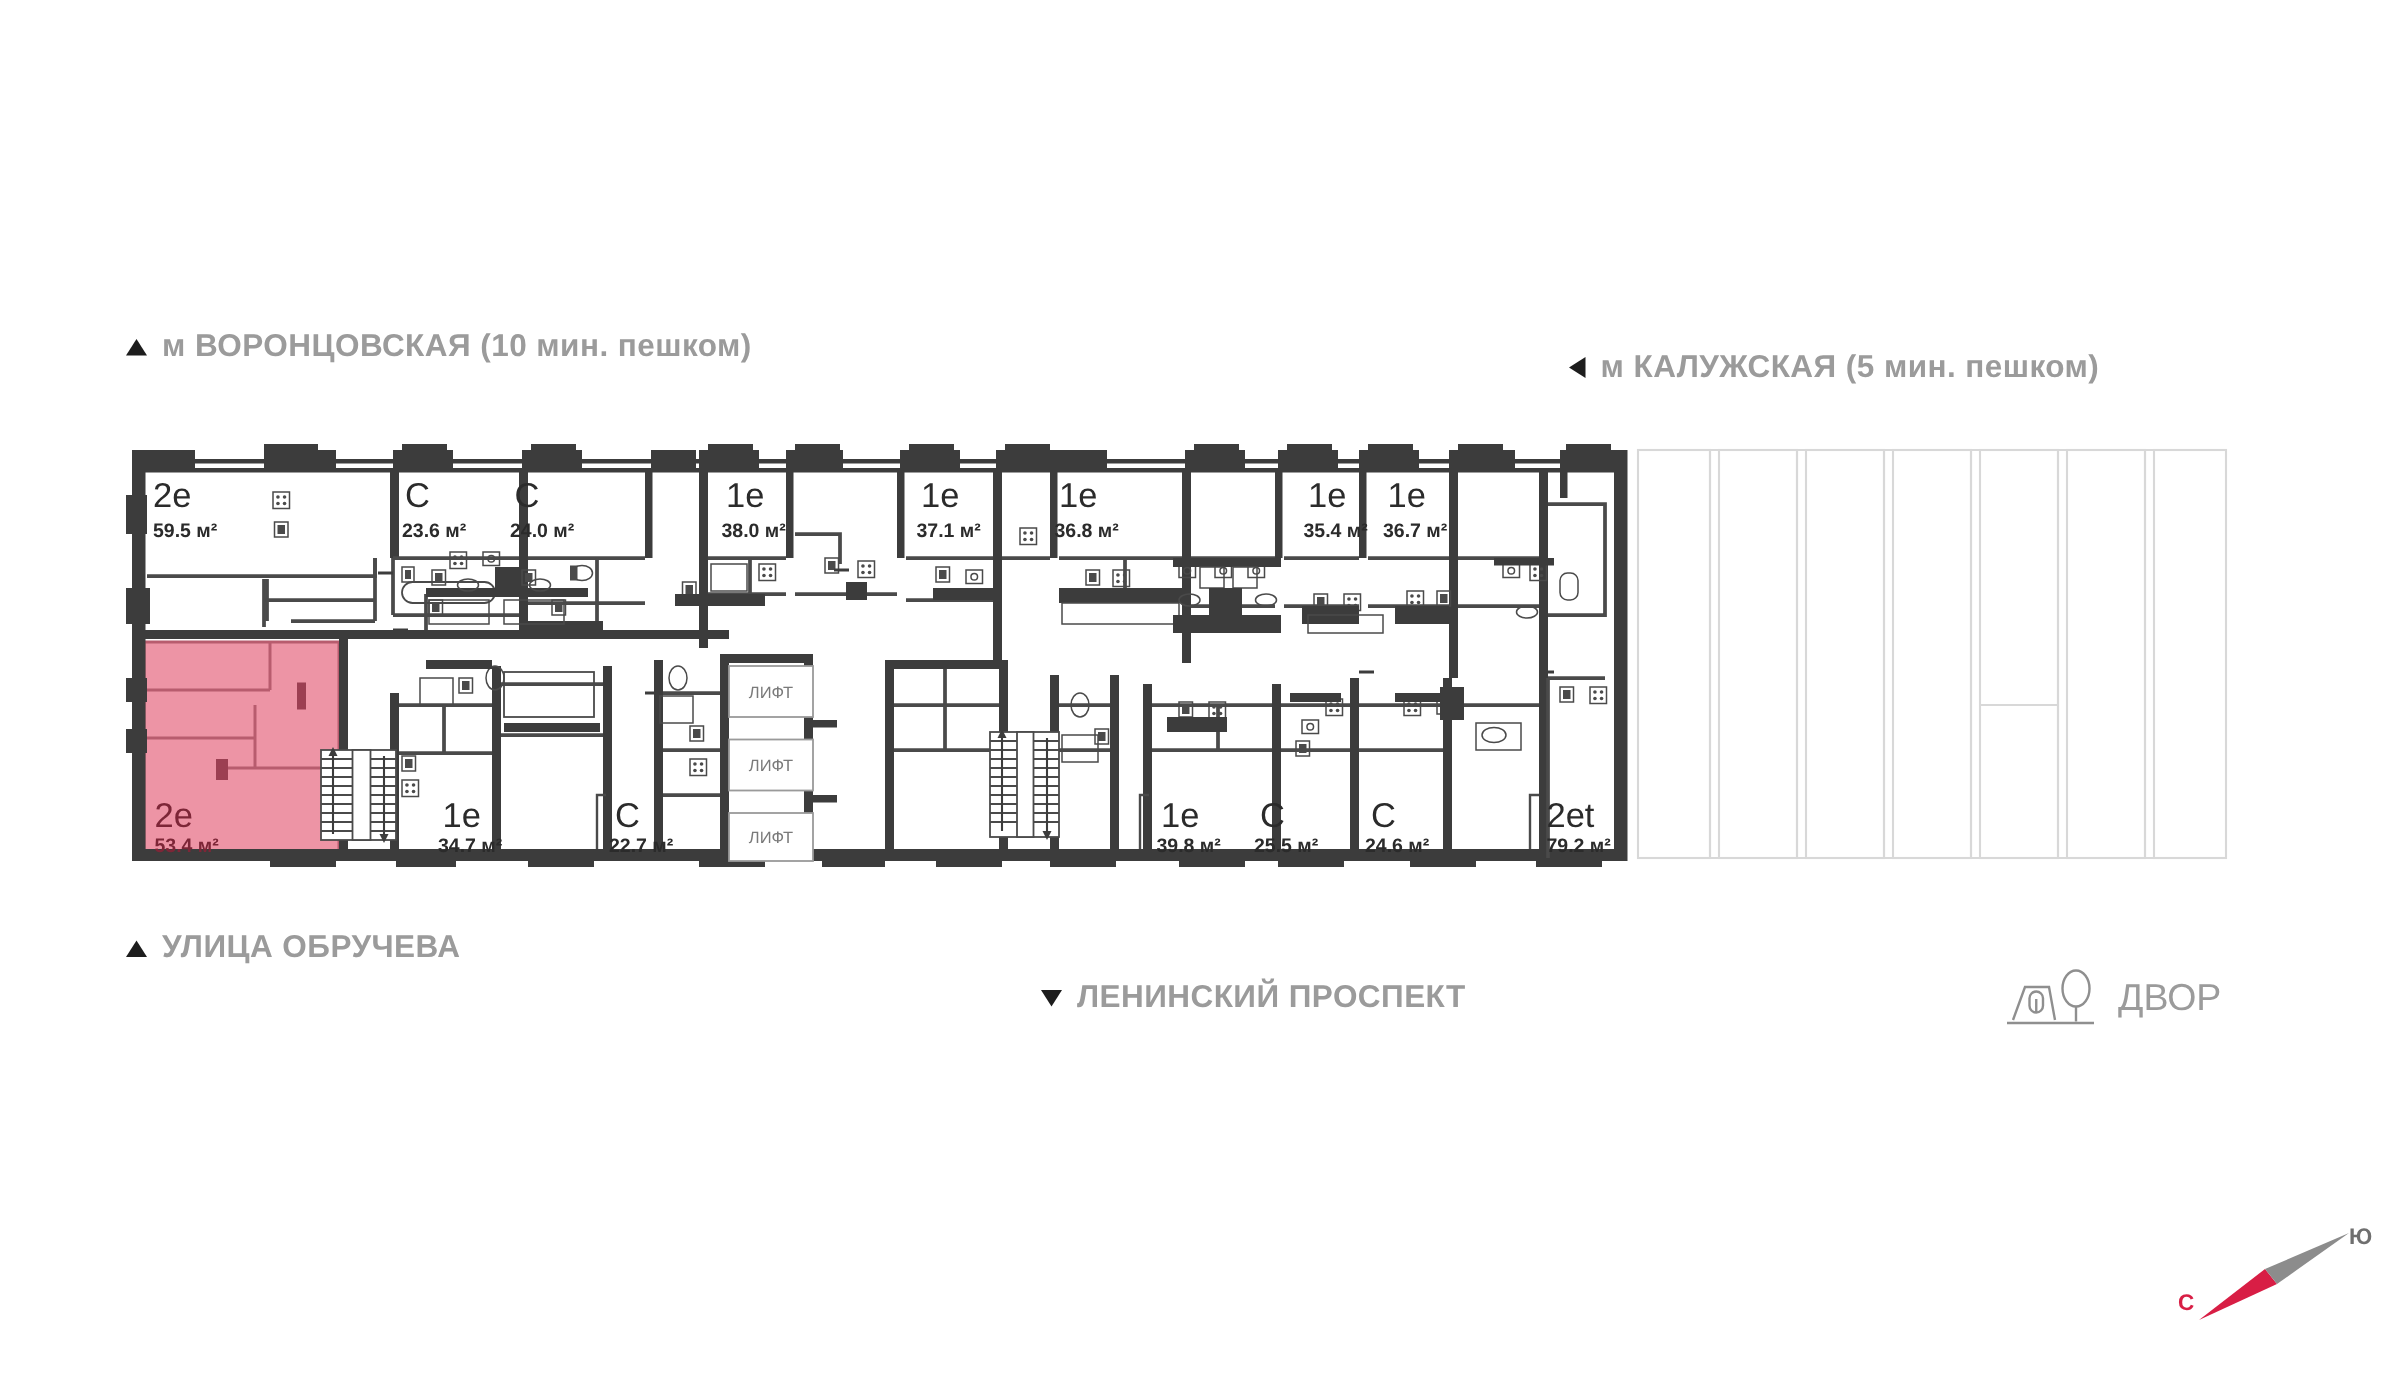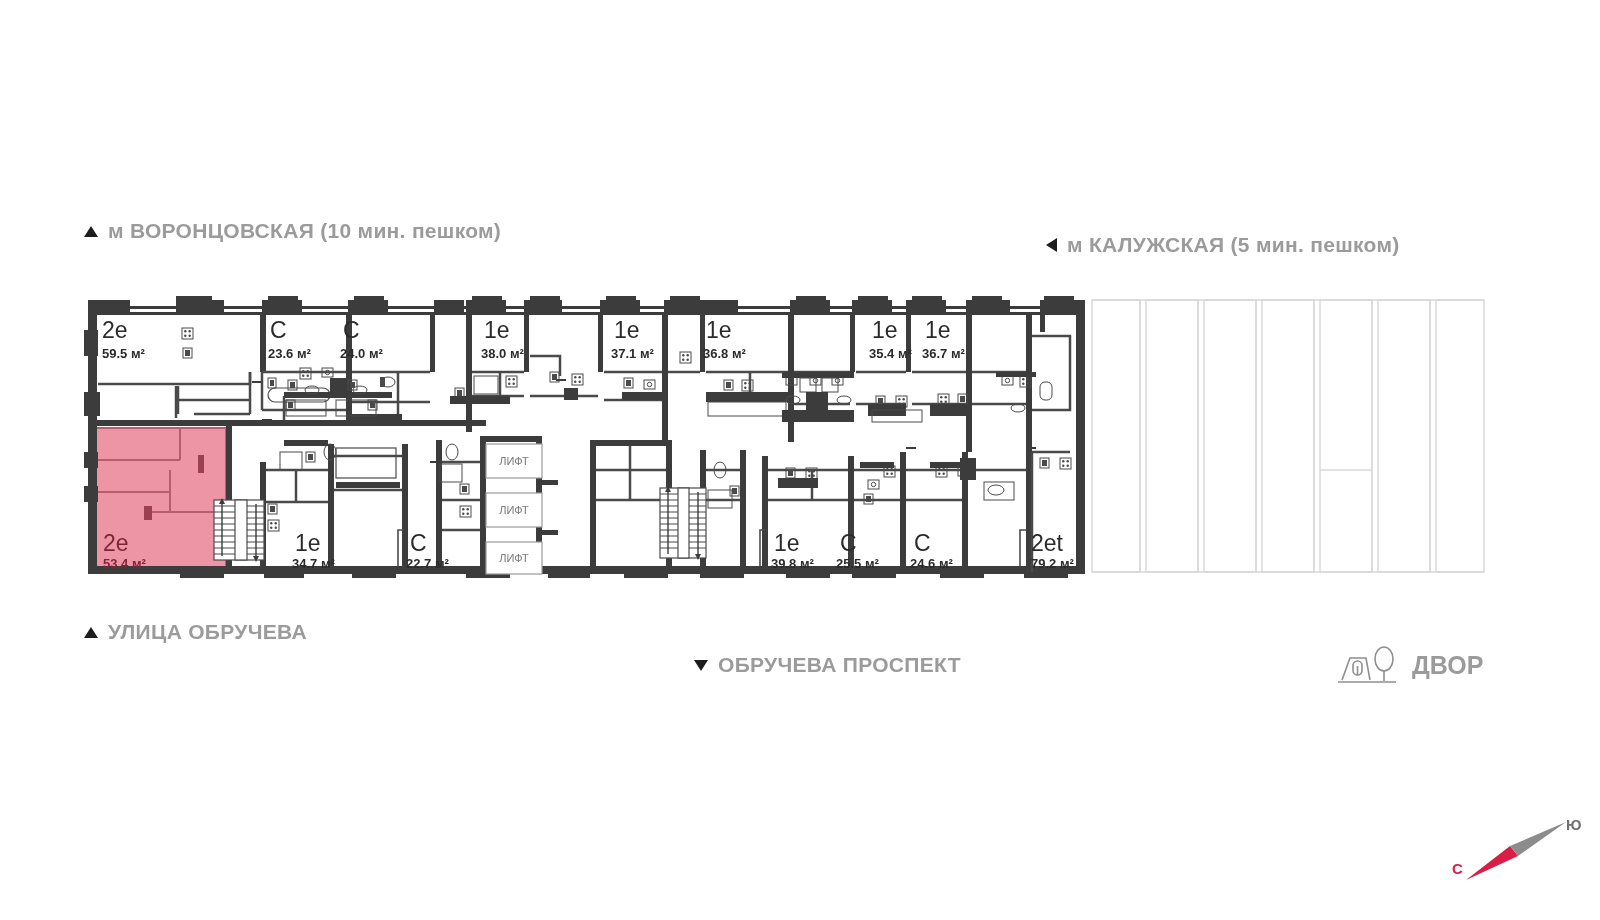--- a/index.html
+++ b/index.html
@@ -54,21 +54,21 @@
   #metro-vorontsovskaya { left: 84px; top: 219px; }
   #metro-kaluzhskaya   { left: 1046px; top: 233px; }
   #street-obrucheva    { left: 84px; top: 620px; }
   #street-leninsky     { left: 694px; top: 653px; }
 
   #courtyard-label {
     position: absolute;
     left: 1336px; top: 644px;
     display: flex; align-items: center; gap: 12px;
   }
-  #courtyard-label .txt { font-size: 25px; font-weight: 700; color: #9b9b9b; }
+  #courtyard-label .txt { font-size: 25px; font-weight: 400; color: #9b9b9b; }
 
   
   #compass { position: absolute; left: 1448px; top: 812px; width: 140px; height: 80px; }
   #compass .clabel {
     position: absolute; font-size: 15px; font-weight: 700;
   }
   #compass .c-north { left: 4px; top: 48px; color: #d81e45; }
   #compass .c-south { left: 118px; top: 4px; color: #6f6f6f; }
 
   
@@ -113,21 +113,21 @@
   <span class="txt">м КАЛУЖСКАЯ (5 мин. пешком)</span>
 </div>
 
 <div class="landmark" id="street-obrucheva">
   <span class="tri tri-up"></span>
   <span class="txt">УЛИЦА ОБРУЧЕВА</span>
 </div>
 
 <div class="landmark" id="street-leninsky">
   <span class="tri tri-down"></span>
-  <span class="txt">ОБРУЧЕВА ПРОСПЕКТ</span>
+  <span class="txt">ЛЕНИНСКИЙ ПРОСПЕКТ</span>
 </div>
 
 <div id="courtyard-label">
   <svg width="64" height="42" viewBox="0 0 64 42">
 
     <path d="M6 36 L14 14 L30 14 L34 36" fill="none" stroke="#8f8f8f" stroke-width="1.6"></path>
     <rect x="17" y="17" width="9" height="14" rx="4.5" fill="none" stroke="#8f8f8f" stroke-width="1.6"></rect>
     <line x1="21.5" y1="22" x2="21.5" y2="31" stroke="#8f8f8f" stroke-width="1.6"></line>
 
     <ellipse cx="48" cy="15" rx="9" ry="12" fill="none" stroke="#8f8f8f" stroke-width="1.6"></ellipse>

